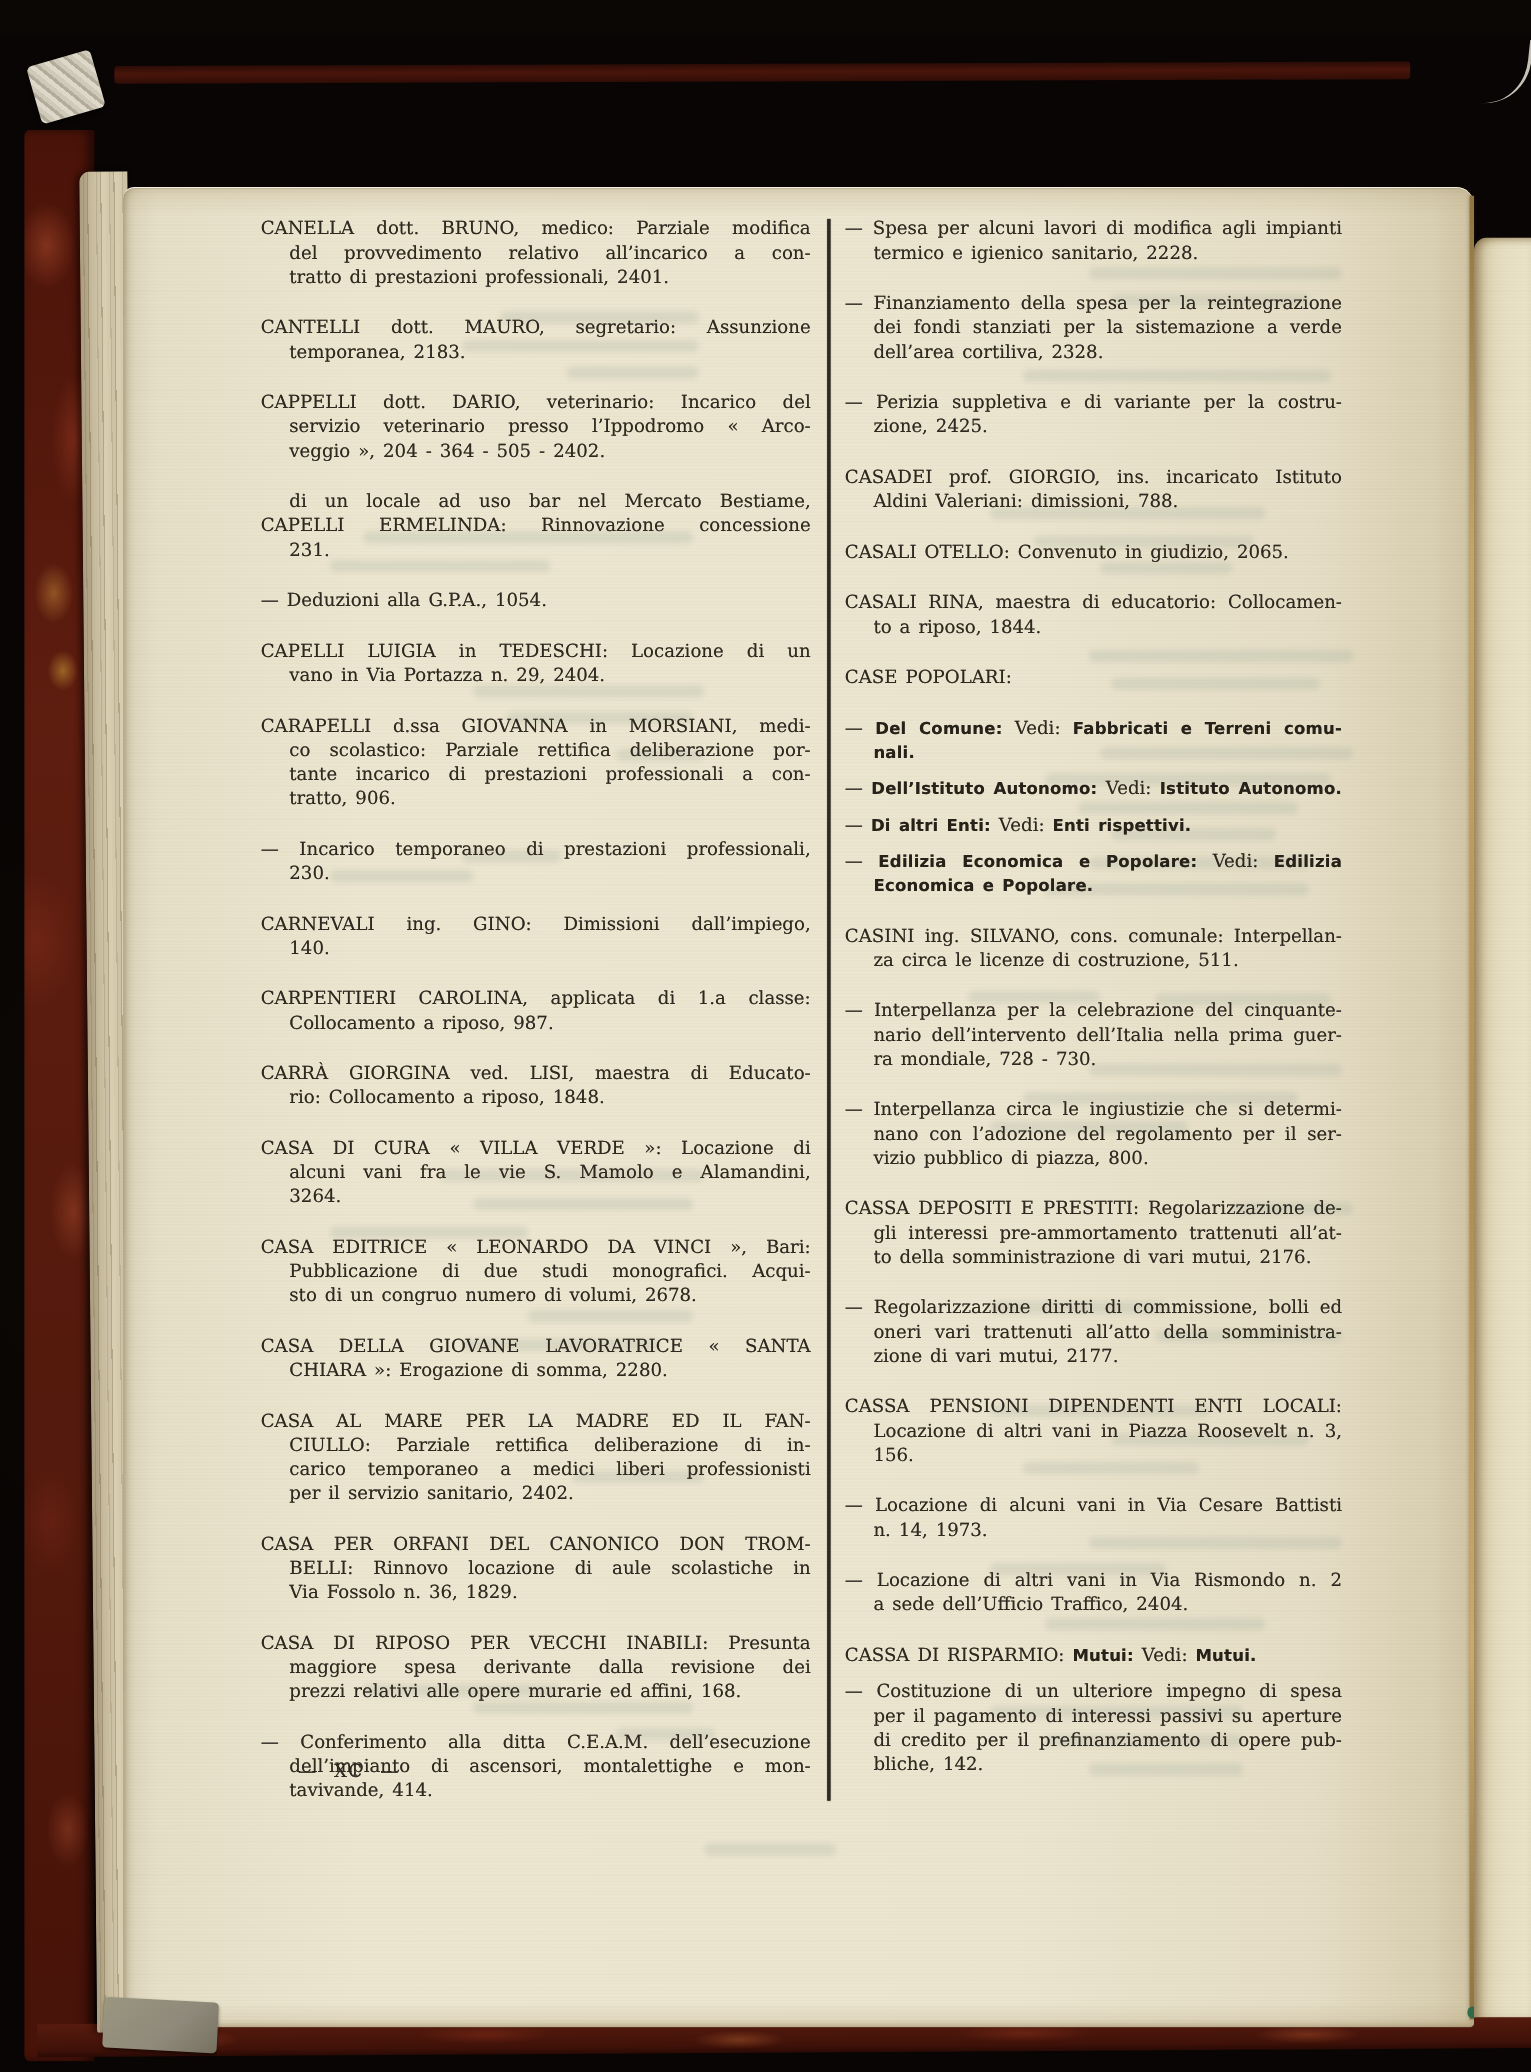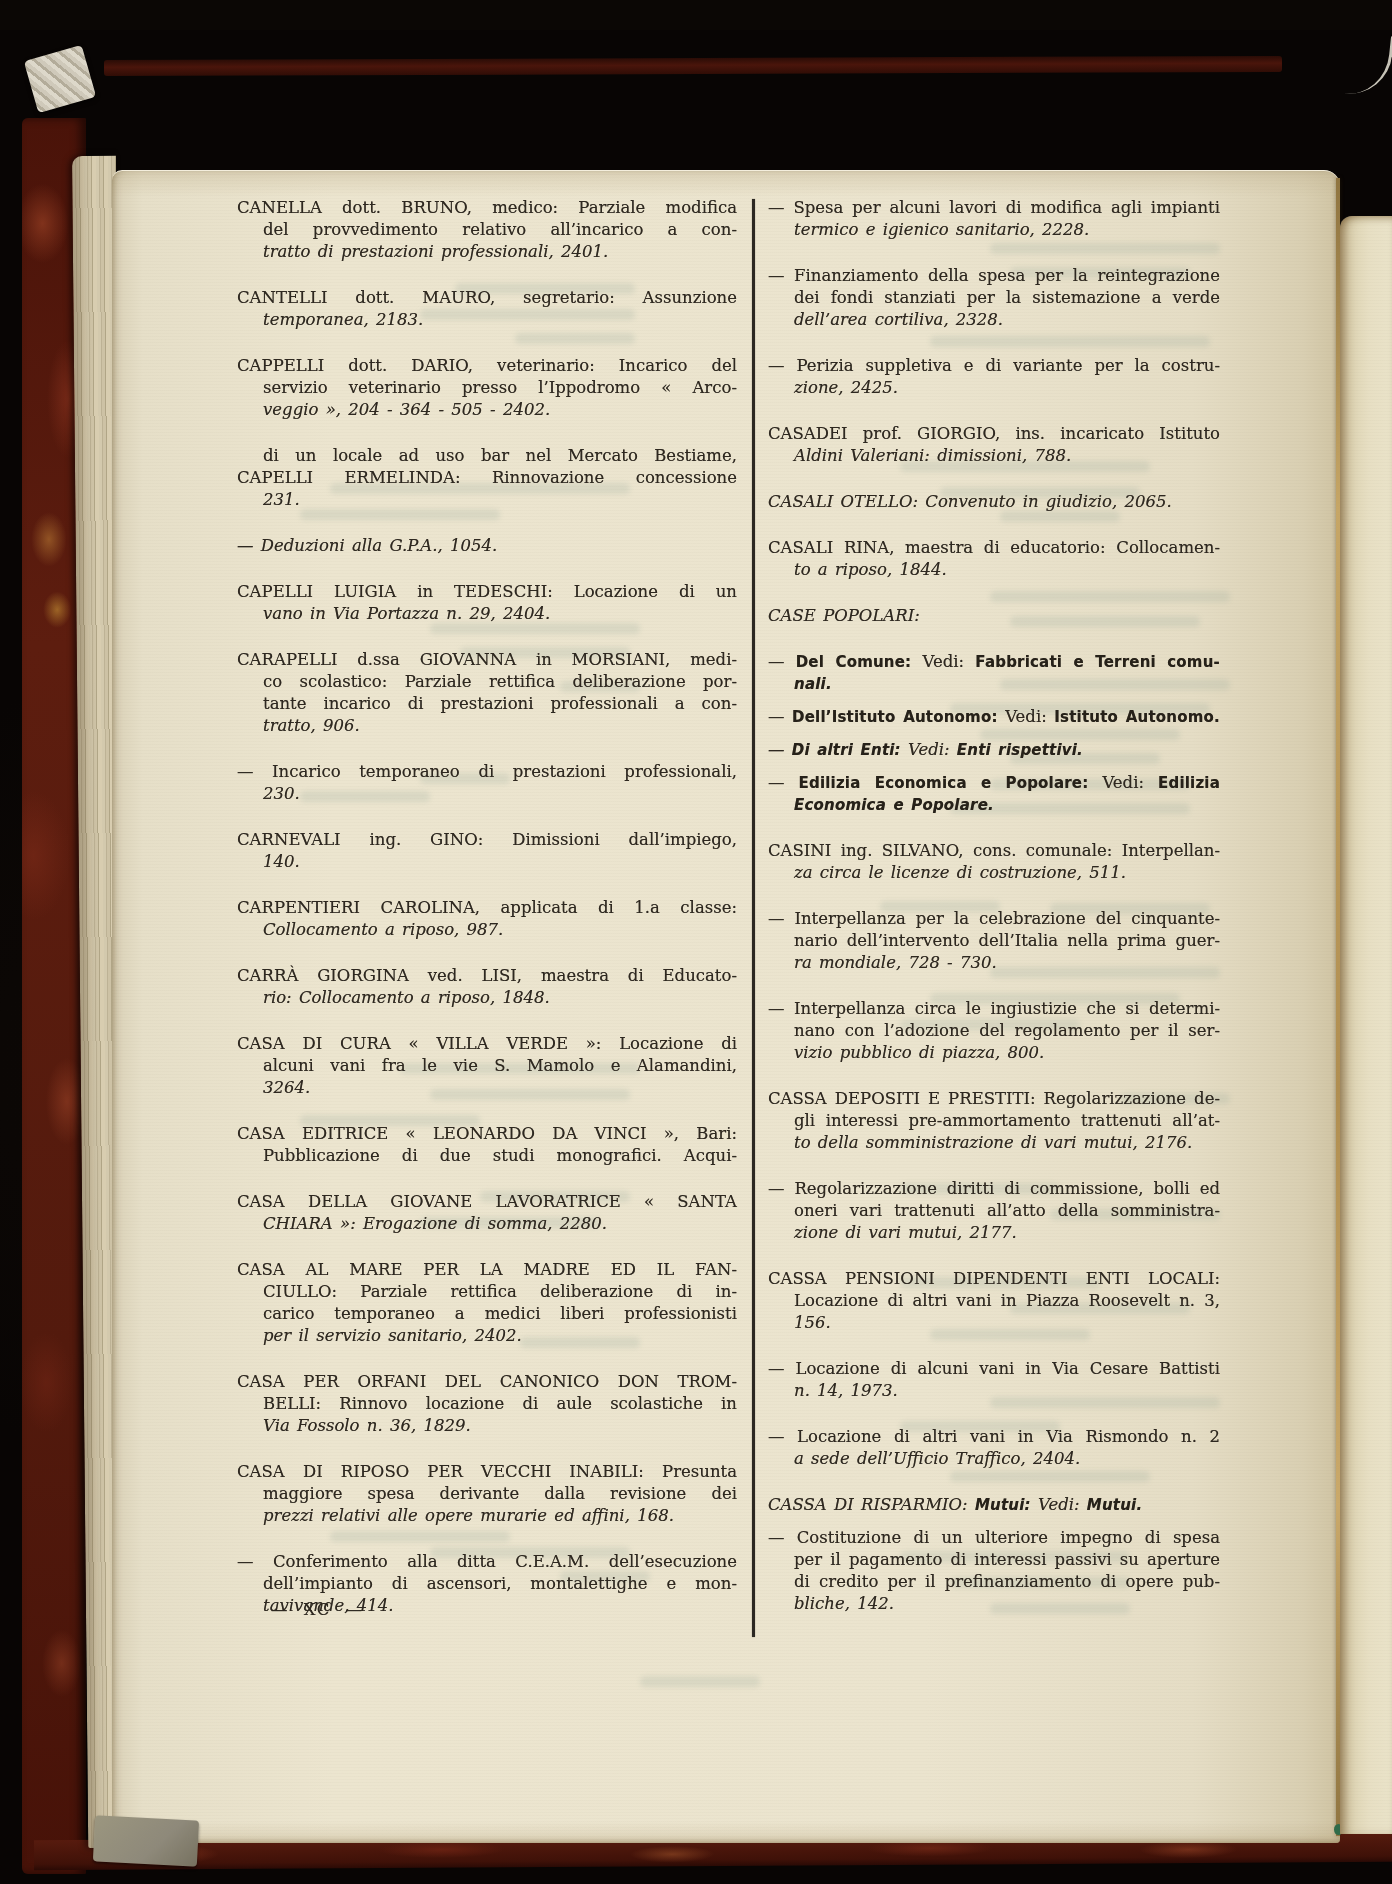--- a/index.html
+++ b/index.html
@@ -76,21 +76,21 @@
     color:var(--ink,#2e2820);word-spacing:2px;text-shadow:0 0 0.5px rgba(46,40,32,0.55);}
   .col{position:absolute;top:0;}
   .col-left{left:0;width:500px;}
   .col-right{left:531px;width:452px;}
   .divider{position:absolute;left:515px;top:2px;width:2.5px;height:1438px;background:var(--divider,#2c2822);
     box-shadow:0 0 1px rgba(40,35,28,0.8);}
   .entry + .entry{margin-top:24px;}
   .entry + .entry.tight{margin-top:11px;}
   .line{text-align:justify;text-align-last:justify;}
   .line.cont{padding-left:26px;}
-  .line.last{text-align-last:left;font-style:italic;}
+  .line.last{text-align-last:left;}
   .b{font-family:"DejaVu Sans","Liberation Sans",sans-serif;font-weight:700;font-size:15px;
      color:var(--bold-ink,#262119);letter-spacing:0.2px;}
   .pagenum{position:absolute;left:0;top:1402px;width:983px;text-align:left;letter-spacing:1.5px;
      transform:translateX(34px);word-spacing:8px;}
 </style>
 </head>
 <body>
 
 <div class="scene">
   <div class="cover-strip-left"></div>
@@ -204,20 +204,21 @@
             <div class="line cont last"><span>rio: Collocamento a riposo, 1848.</span></div>
           </div>
           <div class="entry">
             <div class="line"><span>CASA DI CURA « VILLA VERDE »: Locazione di</span></div>
             <div class="line cont"><span>alcuni vani fra le vie S. Mamolo e Alamandini,</span></div>
             <div class="line cont last"><span>3264.</span></div>
           </div>
           <div class="entry">
             <div class="line"><span>CASA EDITRICE « LEONARDO DA VINCI », Bari:</span></div>
             <div class="line cont"><span>Pubblicazione di due studi monografici. Acqui-</span></div>
+            <div class="line cont last"><span>sto di un congruo numero di volumi, 2678.</span></div>
           </div>
           <div class="entry">
             <div class="line"><span>CASA DELLA GIOVANE LAVORATRICE « SANTA</span></div>
             <div class="line cont last"><span>CHIARA »: Erogazione di somma, 2280.</span></div>
           </div>
           <div class="entry">
             <div class="line"><span>CASA AL MARE PER LA MADRE ED IL FAN-</span></div>
             <div class="line cont"><span>CIULLO: Parziale rettifica deliberazione di in-</span></div>
             <div class="line cont"><span>carico temporaneo a medici liberi professionisti</span></div>
             <div class="line cont last"><span>per il servizio sanitario, 2402.</span></div>

